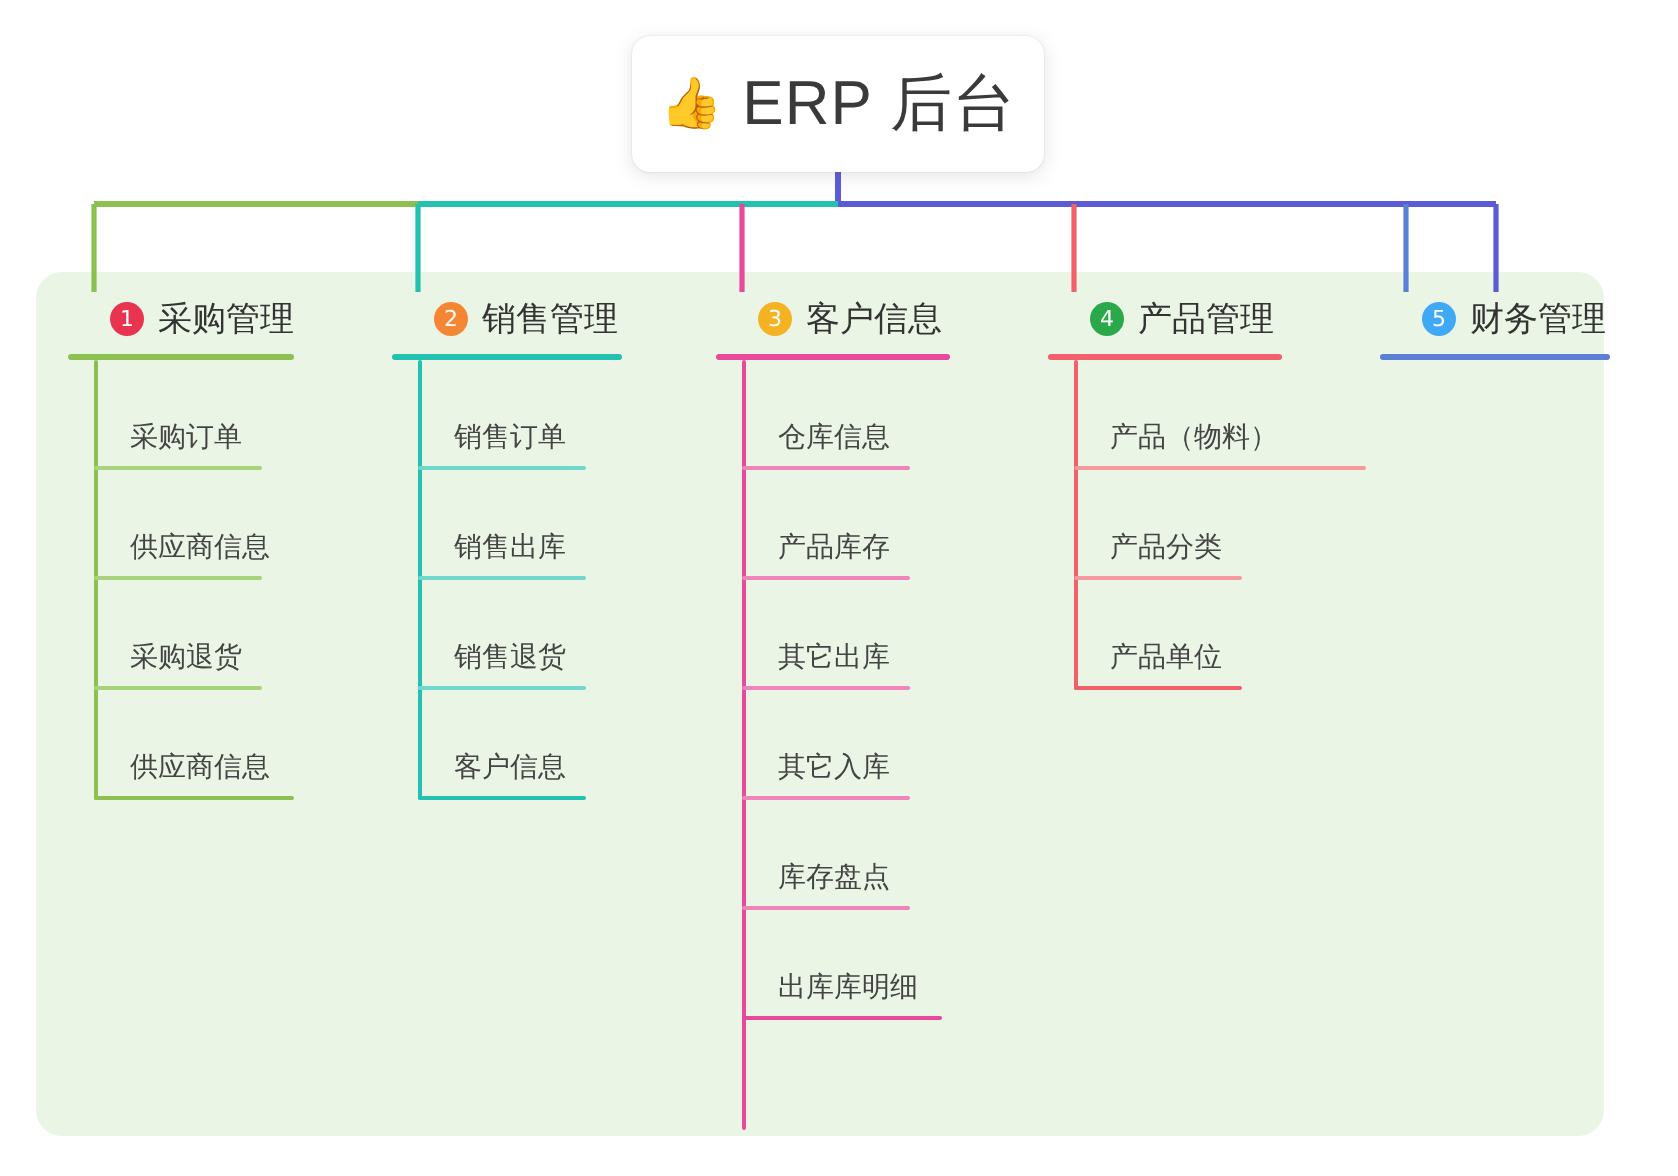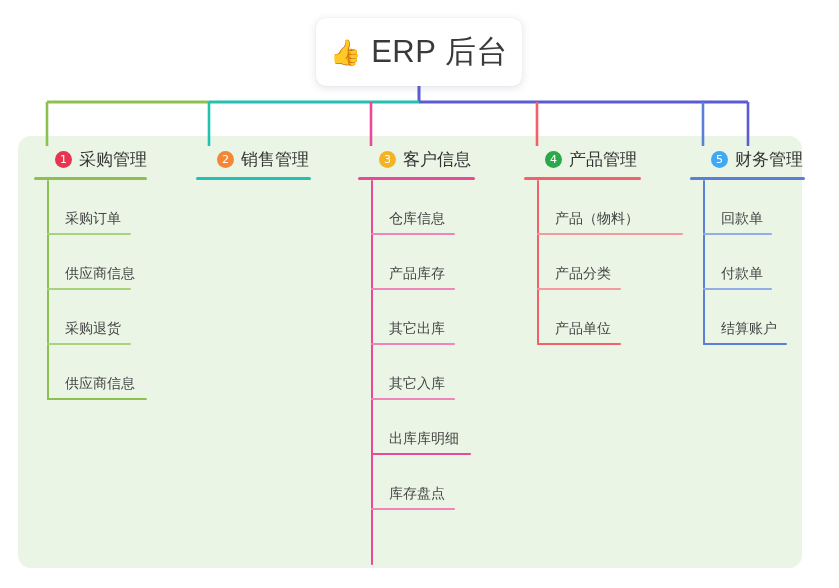--- a/index.html
+++ b/index.html
@@ -199,20 +199,39 @@
             <div class="item-rule" style="background: rgb(140, 193, 82); width: 100px;"></div>
           </div>
         </div>
       </div>
       <div class="column" style="left: 196px;">
         <div class="col-header">
           <span class="badge" style="background: rgb(245, 134, 52);">2</span>
           <span class="col-title">销售管理</span>
         </div>
         <div class="header-rule" style="background: rgb(35, 194, 176); width: 115px;"></div>
+        <div class="items">
+          <div class="spine" style="background: rgb(35, 194, 176); height: 220px;"></div>
+          <div class="item">
+            <span class="item-label">销售订单</span>
+            <div class="item-rule" style="background: rgb(111, 215, 203); width: 84px;"></div>
+          </div>
+          <div class="item">
+            <span class="item-label">销售出库</span>
+            <div class="item-rule" style="background: rgb(111, 215, 203); width: 84px;"></div>
+          </div>
+          <div class="item">
+            <span class="item-label">销售退货</span>
+            <div class="item-rule" style="background: rgb(111, 215, 203); width: 84px;"></div>
+          </div>
+          <div class="item">
+            <span class="item-label">客户信息</span>
+            <div class="item-rule" style="background: rgb(35, 194, 176); width: 84px;"></div>
+          </div>
+        </div>
       </div>
       <div class="column" style="left: 358px;">
         <div class="col-header">
           <span class="badge" style="background: rgb(245, 179, 36);">3</span>
           <span class="col-title">客户信息</span>
         </div>
         <div class="header-rule" style="background: rgb(232, 73, 154); width: 117px;"></div>
         <div class="items">
           <div class="spine" style="background: rgb(232, 73, 154); height: 385px;"></div>
           <div class="item">
@@ -225,27 +244,27 @@
           </div>
           <div class="item">
             <span class="item-label">其它出库</span>
             <div class="item-rule" style="background: rgb(239, 133, 187); width: 84px;"></div>
           </div>
           <div class="item">
             <span class="item-label">其它入库</span>
             <div class="item-rule" style="background: rgb(239, 133, 187); width: 84px;"></div>
           </div>
           <div class="item">
+            <span class="item-label">库存盘点</span>
+            <div class="item-rule" style="background: rgb(239, 133, 187); width: 84px;"></div>
+          </div>
+          <div class="item">
             <span class="item-label">出库库明细</span>
             <div class="item-rule" style="background: rgb(232, 73, 154); width: 100px;"></div>
           </div>
-          <div class="item">
-            <span class="item-label">库存盘点</span>
-            <div class="item-rule" style="background: rgb(239, 133, 187); width: 84px;"></div>
-          </div>
         </div>
       </div>
       <div class="column" style="left: 524px;">
         <div class="col-header">
           <span class="badge" style="background: rgb(43, 168, 74);">4</span>
           <span class="col-title">产品管理</span>
         </div>
         <div class="header-rule" style="background: rgb(242, 96, 106); width: 117px;"></div>
         <div class="items">
           <div class="spine" style="background: rgb(242, 96, 106); height: 165px;"></div>
@@ -262,31 +281,16 @@
             <div class="item-rule" style="background: rgb(242, 96, 106); width: 84px;"></div>
           </div>
         </div>
       </div>
       <div class="column" style="left: 690px;">
         <div class="col-header">
           <span class="badge" style="background: rgb(63, 169, 245);">5</span>
           <span class="col-title">财务管理</span>
         </div>
         <div class="header-rule" style="background: rgb(91, 127, 212); width: 115px;"></div>
-        <div class="items">
-          <div class="spine" style="background: rgb(91, 127, 212); height: 165px;"></div>
-          <div class="item">
-            <span class="item-label">回款单</span>
-            <div class="item-rule" style="background: rgb(147, 174, 228); width: 69px;"></div>
-          </div>
-          <div class="item">
-            <span class="item-label">付款单</span>
-            <div class="item-rule" style="background: rgb(147, 174, 228); width: 69px;"></div>
-          </div>
-          <div class="item">
-            <span class="item-label">结算账户</span>
-            <div class="item-rule" style="background: rgb(91, 127, 212); width: 84px;"></div>
-          </div>
-        </div>
       </div>
     </div>
 
 </div>
 
 </body></html>

